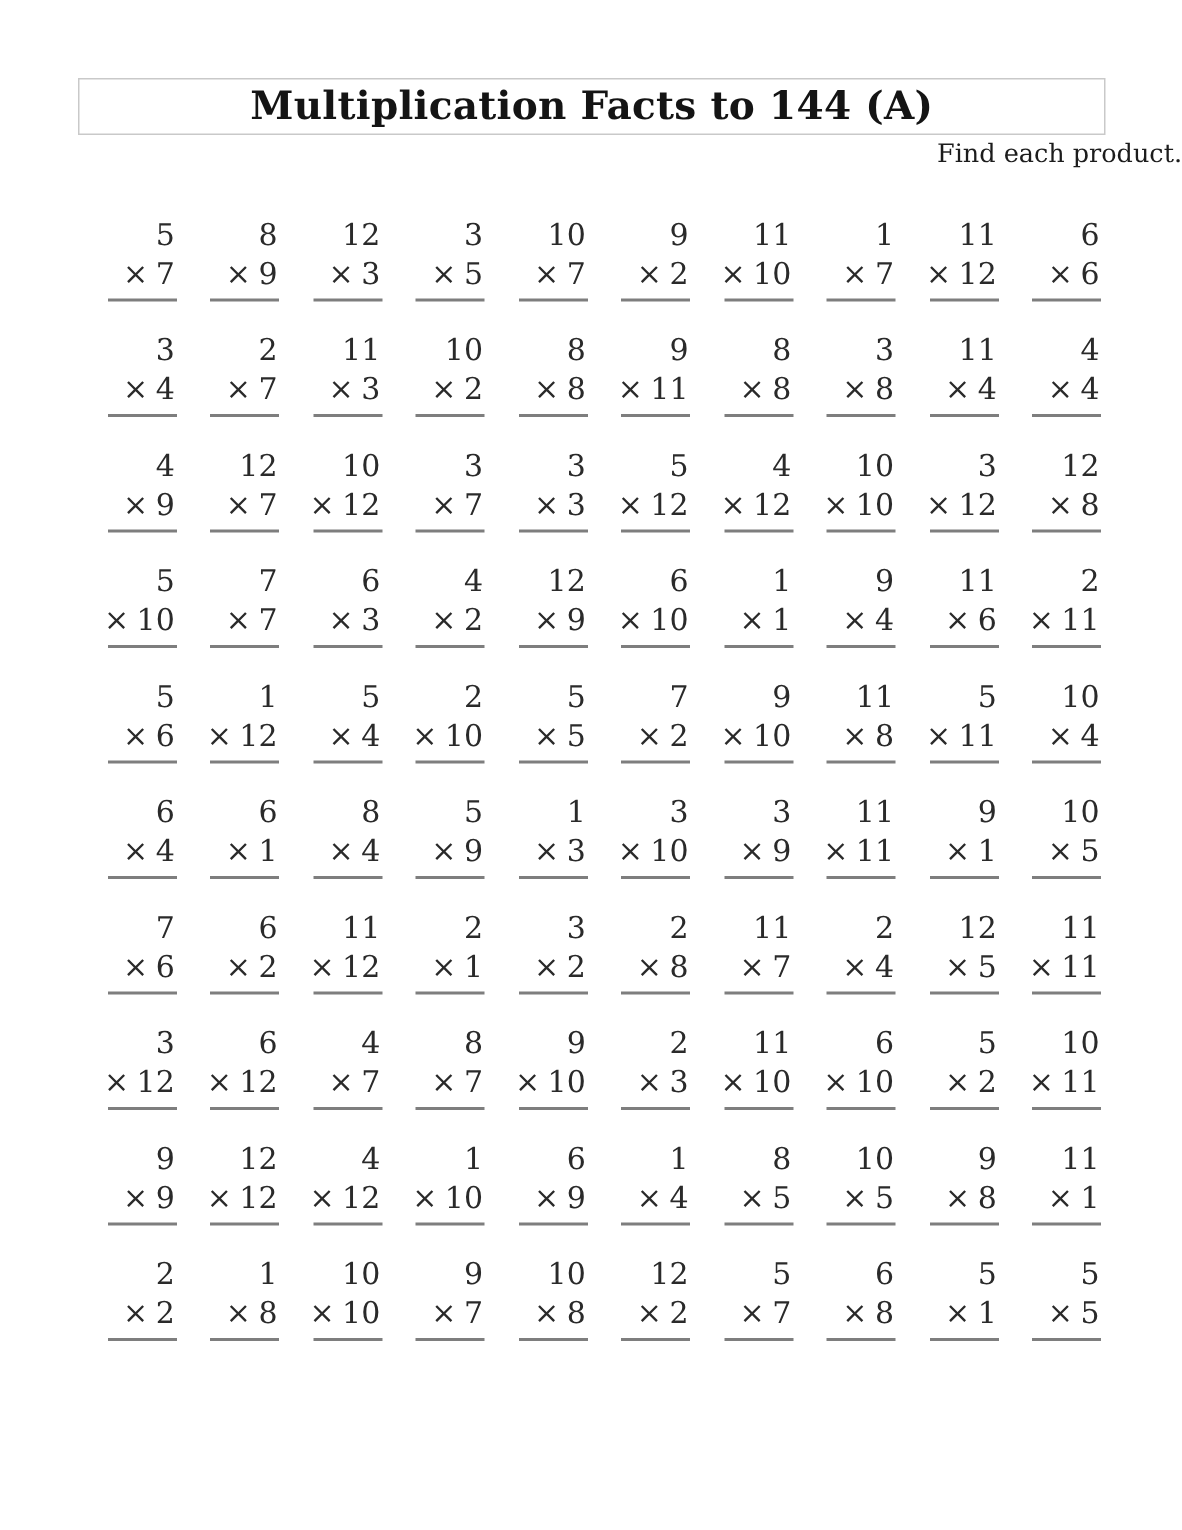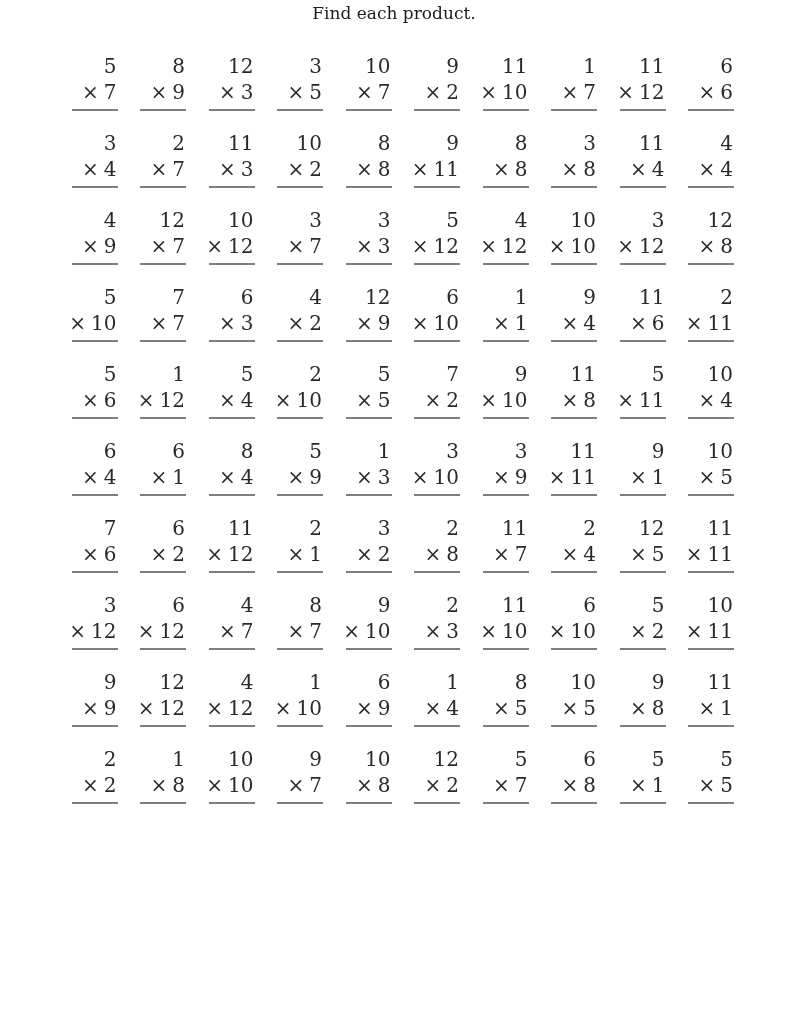--- a/index.html
+++ b/index.html
@@ -19,21 +19,21 @@
     background: #ffffff;
   }
   .title {
     font-size: 26px;
     line-height: 36px;
     font-weight: 600;
     letter-spacing: 0.2px;
     color: #141414;
   }
   .subtitle {
-    text-align: center;
+    text-align: right;
     font-size: 17px;
     line-height: 22px;
     margin-top: 2px;
     color: #1c1c1c;
   }
   .grid { margin: 29px 51px 0 52px; }
   .prow { display: flex; }
   .cell {
     width: 68.5px;
     display: flex;
@@ -57,20 +57,23 @@
     gap: 5px;
     padding-right: 1px;
   }
   .answer-space { height: 19px; width: 100%; }
 </style>
 </head>
 <body>
 
 <div class="page">
   <header>
+    <div class="title-box">
+      <h1 class="title">Multiplication Facts to 144 (A)</h1>
+    </div>
     <p class="subtitle">Find each product.</p>
   </header>
   <main class="grid">
       <div class="prow">
   <div class="cell">
     <div class="prob">
       <div class="num-top">5</div>
       <div class="num-bottom">
         <span class="sign">×</span>
         <span class="mult">7</span>

